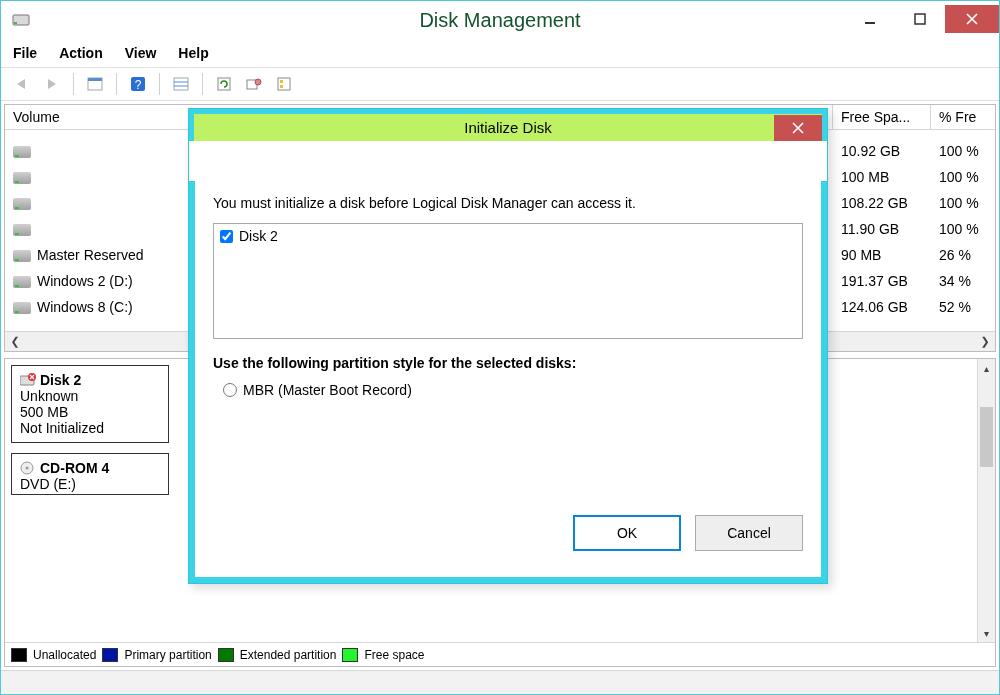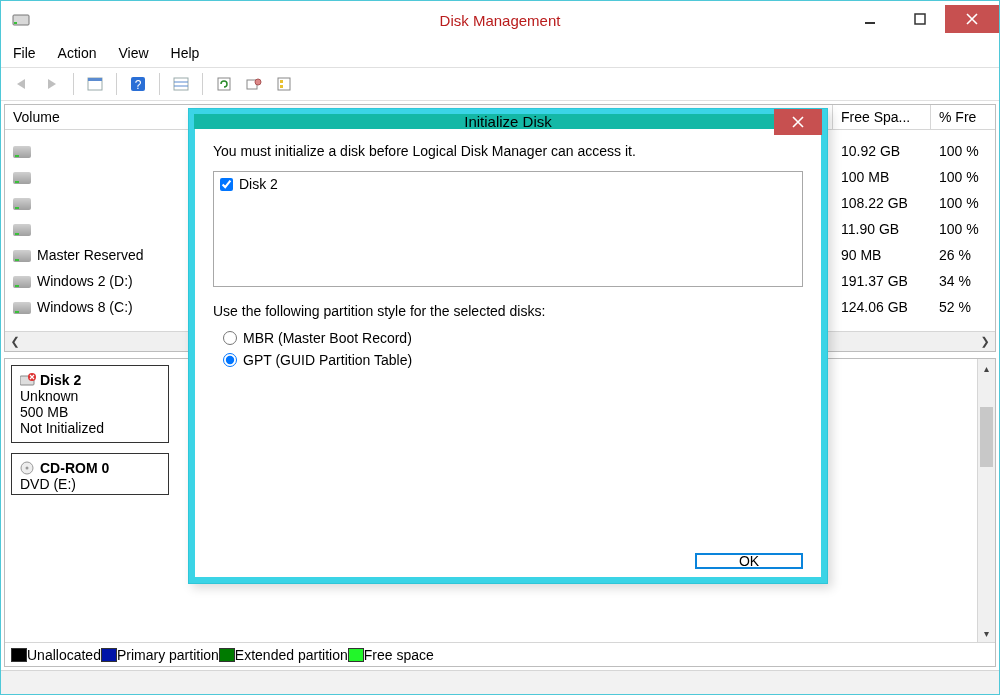--- a/index.html
+++ b/index.html
@@ -27,22 +27,22 @@
 }
 .titlebar .app-icon {
   width: 20px; height: 20px;
   margin-left: 10px;
   display: inline-flex; align-items: center; justify-content: center;
 }
 .titlebar .title-text {
   position: absolute;
   left: 50%;
   transform: translateX(-50%);
-  font-size: 15px;
-  color: #b91c1c;
+  font-size: 20px;
+  color: #14532d;
 }
 .win-controls {
   margin-left: auto;
   display: flex;
   height: 30px;
 }
 .win-btn {
   width: 50px;
   height: 28px;
   display: flex; align-items: center; justify-content: center;
@@ -54,20 +54,21 @@
   width: 54px;
 }
 .menubar {
   height: 28px;
   background: #fff;
   display: flex;
   align-items: center;
   padding: 0 12px;
   gap: 22px;
   font-size: 14px;
+  font-weight: bold;
 }
 .menubar span { cursor: default; }
 .toolbar {
   height: 34px;
   border-top: 1px solid #e0e0e0;
   border-bottom: 1px solid #e0e0e0;
   display: flex;
   align-items: center;
   padding: 0 8px;
   gap: 4px;
@@ -191,22 +192,22 @@
   font-size: 14px;
   margin-bottom: 10px;
 }
 .disk-block .disk-title { font-weight: bold; display:flex; align-items:center; gap:4px;}
 .legend {
   height: 24px;
   border-top: 1px solid #d6d6d6;
   display: flex;
   align-items: center;
   padding: 0 6px;
-  gap: 0;
-  font-size: 14px;
+  gap: 6px;
+  font-size: 12px;
 }
 .legend .swatch { width: 16px; height: 14px; display:inline-block; border:1px solid #333;}
 .bottom-strip {
   height: 24px;
   background: #f2f2f2;
   border-top: 1px solid #d6d6d6;
 }
 
 .modal {
   position: absolute;
@@ -214,22 +215,22 @@
   top: 108px;
   width: 640px;
   height: 476px;
   border: 1px solid #2fc6d8;
   background: #fff;
   display: flex;
   flex-direction: column;
   box-shadow: 4px 4px 10px rgba(0,0,0,0.15);
 }
 .modal .modal-title {
-  background: #14b8a6;
-  height: 20px;
+  background: #bef264;
+  height: 32px;
   display: flex;
   align-items: center;
   position: relative;
   border: 5px solid #3bd4e6;
   border-bottom: none;
 }
 .modal .modal-title .mt-text {
   position: absolute;
   left: 50%; transform: translateX(-50%);
   font-size: 15px;
@@ -240,48 +241,49 @@
   width: 48px; height: 26px;
   background: #c75050;
   color: #fff;
   display: flex; align-items: center; justify-content: center;
   font-size: 15px;
 }
 .modal .modal-body {
   flex: 1;
   border: 6px solid #3bd4e6;
   border-top: none;
-  padding: 14px 18px 8px 18px;
-  font-size: 14px;
-  display: flex;
-  flex-direction: column;
+  padding: 14px 18px 26px 18px;
+  font-size: 14px;
+  display: flex;
+  flex-direction: column;
+  margin-top: 40px;
 }
 .modal .intro { margin-bottom: 12px; }
 .modal .sel-label { margin-bottom: 4px; }
 .modal .disk-listbox {
   border: 1px solid #a8a8a8;
   height: 116px;
   padding: 4px 6px;
   margin-bottom: 16px;
 }
 .modal .disk-listbox label { display: flex; align-items: center; gap: 6px; }
-.modal .partstyle-label { margin-bottom: 8px; }
+.modal .partstyle-label { margin-bottom: 8px; font-weight: bold; }
 .modal .radio-row { display: flex; align-items: center; gap: 6px; margin: 3px 0 3px 10px; }
 .modal .radio-row input { width:14px; height:14px; }
 .modal .note { margin-top: 22px; line-height: 1.35; }
 .modal .btn-row {
   margin-top: auto;
   display: flex;
   justify-content: flex-end;
   gap: 14px;
   padding-top: 12px;
 }
 .modal .dlg-btn {
   width: 108px;
-  height: 16px;
+  height: 36px;
   background: #eee;
   border: 1px solid #aaa;
   font-size: 14px;
   display:flex; align-items:center; justify-content:center;
 }
 .modal .dlg-btn.primary {
   border: 2px solid #0a84db;
   background: #fff;
 }
 svg { display:block; }
@@ -452,21 +454,21 @@
             <div>Not Initialized</div>
           </div>
           <div class="disk-block" style="padding-bottom:2px">
             <div class="disk-title">
               <span>
                 <svg width="16" height="14">
                     <circle cx="7" cy="7" r="6" fill="#eee" stroke="#999"></circle>
                     <circle cx="7" cy="7" r="1.5" fill="#999"></circle>
                   </svg>
               </span>
-              <span>CD-ROM 0</span>
+              <span>CD-ROM 4</span>
             </div>
             <div>DVD (E:)</div>
           </div>
         </div>
         <div class="vscroll">
           <div class="arrow">▴</div>
           <div class="track">
               <div class="thumb"></div>
             </div>
           <div class="arrow">▾</div>
@@ -502,21 +504,18 @@
       <label>
         <input type="checkbox" id="disk2-cb" checked="" style="">
         <span>Disk 2</span>
       </label>
     </div>
     <div class="partstyle-label">Use the following partition style for the selected disks:</div>
     <div class="radio-row">
       <input type="radio" name="ps" id="r-mbr" style="">
       <span>MBR (Master Boot Record)</span>
     </div>
-    <div class="radio-row">
-      <input type="radio" name="ps" id="r-gpt" checked="" style="">
-      <span>GPT (GUID Partition Table)</span>
-    </div>
     <div class="btn-row">
       <div class="dlg-btn primary">OK</div>
+      <div class="dlg-btn">Cancel</div>
     </div>
   </div>
 </div>
 
 </body></html>

